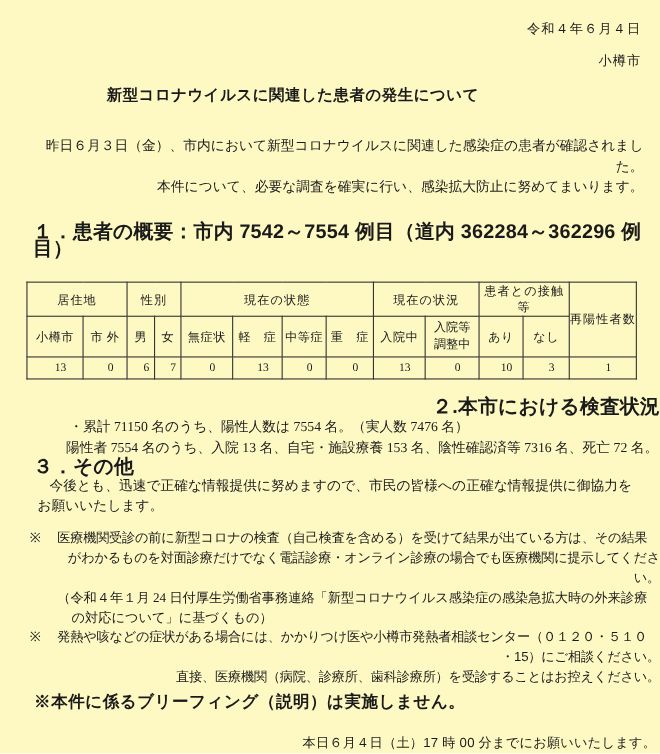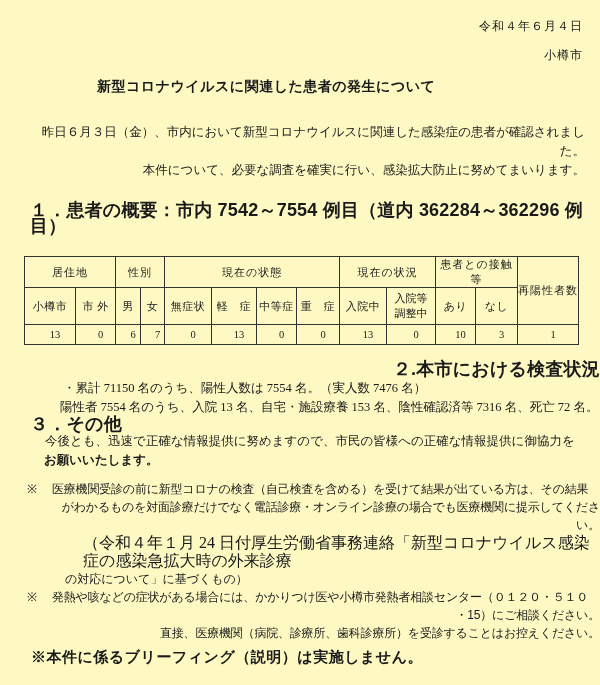--- a/index.html
+++ b/index.html
@@ -34,26 +34,26 @@
   tr.srow th  { height:36px; letter-spacing:0.5px; }
   tr.vrow td  { height:19px; font-size:10.5px;padding-left:10px; }
   .wrap2 { display:inline-block; width:3.2em; line-height:1.35; letter-spacing:0; }
 
   .tbl-note { margin:3px 0 0 23px; font-size:11.5px; line-height:16px; }
 
   .ln  { font-size:12.5px; line-height:19px; }
   .s2l1 { margin:2px 0 0 63px; }
   .s2l2 { margin:0 0 0 60px; line-height:18px; }
   .s3l1 { margin:0 0 0 45px; }
-  .s3l2 { margin:0 0 0 44px;font-weight:bold; }
+  .s3l2 { margin:0 0 0 34px; }
 
   .nrow { display:flex; margin-left:27px; font-size:12px; line-height:18px; letter-spacing:-0.2px; }
   .nrow .mk { width:25px; flex:none; letter-spacing:0; }
   .ncont { margin-left:52px; font-size:12px; line-height:18px; letter-spacing:-0.2px;text-align:right; }
-  .nref1 { margin-left:83px; font-size:16px; line-height:18px; }
+  .nref1 { margin-left:52px; font-size:12px; line-height:18px; }
   .nref2 { margin-left:65px; font-size:12px; line-height:18px; }
   .first-notice { margin-top:10px; }
 
   .briefing { margin:4px 0 0 31px; font-size:15px; line-height:22px; font-weight:bold; letter-spacing:0.5px; }
 
   .contact { font-size:12px; letter-spacing:0.2px; }
   .c1 { margin:12px 0 0 238px; line-height:19px; }
   .c2 { margin:16px 0 0 275px; line-height:19px; }
   .c3 { margin:0 0 0 250px; line-height:19px; }
 </style>

